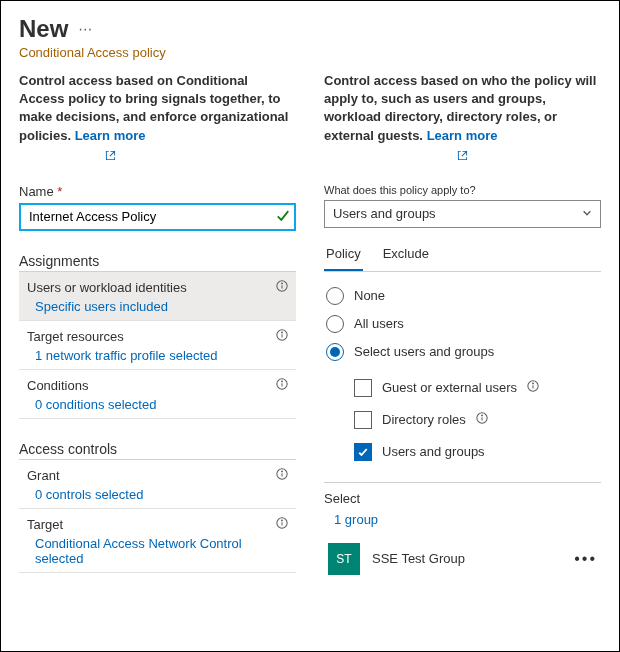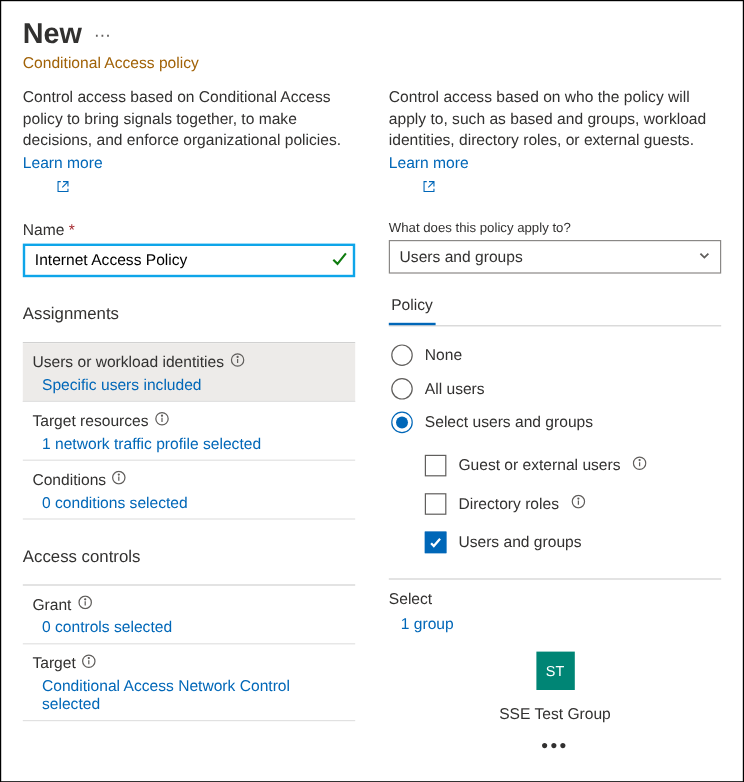--- a/index.html
+++ b/index.html
@@ -4,34 +4,34 @@
   <style>
     * { box-sizing: border-box; margin: 0; padding: 0; }
     body { font-family: "Segoe UI", -apple-system, sans-serif; font-size: 13px; color: #323130; width: 620px; height: 652px; background: #fff; border: 1px solid #000; padding: 14px 18px; }
     .header { margin-bottom: 12px; }
     .title-row { display: flex; align-items: center; gap: 10px; }
     .title { font-size: 24px; font-weight: 600; }
     .ellipsis { color: #605e5c; font-size: 14px; cursor: pointer; }
     .subtitle { font-size: 13px; color: #a16207; margin-top: 2px; }
     .columns { display: flex; gap: 28px; margin-top: 8px; }
     .col { flex: 1; min-width: 0; }
-    .desc { font-size: 13px; line-height: 1.4; color: #323130; }
+    .desc { font-size: 13px; line-height: 1.4; color: #323130; font-weight: bold; }
     .link { color: #0067b8; cursor: pointer; flex-direction: column; }
     .link-inline { display: inline-flex; align-items: center; gap: 3px; }
     .ext-icon svg { width: 11px; height: 11px; fill: #0067b8; }
     .field-label { font-size: 13px; margin-top: 18px; margin-bottom: 4px; }
     .req { color: #a4262c; }
     .input-wrap { position: relative; }
     .text-input { width: 100%; height: 28px; border: 2px solid #0ea5e9; padding: 0 28px 0 8px; font-size: 13px; font-family: inherit; outline: none; }
     .check-valid { position: absolute; right: 6px; top: 50%; transform: translateY(-50%); color: #107c10; }
     .check-valid svg { width: 14px; height: 14px; stroke: #107c10; fill: none; stroke-width: 2; }
-    .section-heading { font-size: 14px; font-weight: 400; color: #323130; margin-top: 22px; border-bottom: 1px solid #d1d1d1; padding-bottom: 16px; }
+    .section-heading { font-size: 14px; font-weight: 400; color: #323130; margin-top: 22px; border-bottom: 1px solid #d1d1d1; padding-bottom: 2px; }
     .row-item { padding: 8px 8px 6px 8px; border-bottom: 1px solid #e1e1e1; }
     .row-item.selected { background: #edebe9; border-left: 0; }
-    .row-title { font-size: 13px; color: #323130; display: flex; align-items: center; gap: 5px; }
+    .row-title { font-size: 13px; color: #323130; display: flex; align-items: center; gap: 5px; justify-content: space-between; }
     .row-sub { font-size: 13px; color: #0067b8; margin-top: 4px; padding-left: 8px; cursor: pointer; }
     .info-icon svg { width: 12px; height: 12px; stroke: #605e5c; fill: none; stroke-width: 1.2; }
     .question { font-size: 11px; margin-top: 18px; margin-bottom: 4px; }
     .select-box { width: 100%; height: 28px; border: 1px solid #8a8886; padding: 0 8px; font-size: 13px; font-family: inherit; background: #fff; display: flex; align-items: center; justify-content: space-between; cursor: pointer; }
     .chev svg { width: 10px; height: 10px; stroke: #605e5c; fill: none; stroke-width: 1.8; }
     .tabs { display: flex; gap: 18px; border-bottom: 1px solid #d1d1d1; margin-top: 10px; }
     .tab { padding: 8px 2px; font-size: 13px; cursor: pointer; border-bottom: 2px solid transparent; }
     .tab.active { border-bottom-color: #0067b8; color: #323130; }
     .radio-group { margin-top: 10px; }
     .radio-row { display: flex; align-items: center; gap: 10px; padding: 5px 2px; cursor: pointer; }
@@ -39,21 +39,21 @@
     .radio.checked { border-color: #0067b8; }
     .radio.checked::after { content: ""; width: 10px; height: 10px; background: #0067b8; border-radius: 50%; }
     .sub-checks { margin-left: 28px; margin-top: 6px; }
     .check-row { display: flex; align-items: center; gap: 10px; padding: 7px 2px; cursor: pointer; }
     .checkbox { width: 18px; height: 18px; border: 1px solid #605e5c; display: flex; align-items: center; justify-content: center; flex-shrink: 0; }
     .checkbox.checked { background: #0067b8; border-color: #0067b8; }
     .checkbox.checked svg { width: 12px; height: 12px; stroke: #fff; fill: none; stroke-width: 2.5; }
     .divider { border-top: 1px solid #d1d1d1; margin: 14px 0 6px; }
     .select-label { font-size: 13px; color: #323130; margin-top: 8px; }
     .select-link { color: #0067b8; font-size: 13px; margin: 6px 0 10px 10px; cursor: pointer; }
-    .group-row { display: flex; align-items: center; gap: 12px; padding: 6px 4px; flex-direction: column; }
+    .group-row { display: flex; align-items: center; gap: 12px; padding: 6px 4px; }
     .avatar { width: 32px; height: 32px; background: #008575; color: #fff; display: flex; align-items: center; justify-content: center; font-size: 12px; font-weight: 400; flex-shrink: 0; }
     .group-name { flex: 1; font-size: 13px; }
     .more-dots { color: #323130; font-size: 16px; letter-spacing: 2px; cursor: pointer; }
   </style>
 </head>
 <body>
 
 <div class="header">
   <div class="title-row">
     <div class="title">New</div>
@@ -145,39 +145,40 @@
               <line x1="7" y1="6" x2="7" y2="10"></line>
               <circle cx="7" cy="4" r="0.5" fill="#605e5c"></circle>
             </svg></span>
       </div>
       <div class="row-sub">Conditional Access Network Control selected</div>
     </div>
   </div>
 
   <div class="col">
     <div class="desc">
-      <span>Control access based on who the policy will apply to, such as based and groups, workload identities, directory roles, or external guests.</span>
+      <span>Control access based on who the policy will apply to, such as users and groups, workload directory, directory roles, or external guests.</span>
       <span class="link link-inline">
         <span>Learn more</span>
         <span class="ext-icon"><svg viewBox="0 0 12 12">
               <path d="M4 1H1v10h10V8H10v2H2V2h2V1zm2 0h5v5h-1V2.7L5.7 7 5 6.3 9.3 2H6V1z"></path>
             </svg></span>
       </span>
     </div>
 
     <div class="question">What does this policy apply to?</div>
     <div class="select-box">
       <span>Users and groups</span>
       <span class="chev"><svg viewBox="0 0 12 12">
             <polyline points="2,4 6,8 10,4"></polyline>
           </svg></span>
     </div>
 
     <div class="tabs">
       <div class="tab active">Policy</div>
+      <div class="tab">Exclude</div>
     </div>
 
     <div class="radio-group">
       <div class="radio-row">
         <div class="radio"></div>
         <span>None</span>
       </div>
       <div class="radio-row">
         <div class="radio"></div>
         <span>All users</span>

